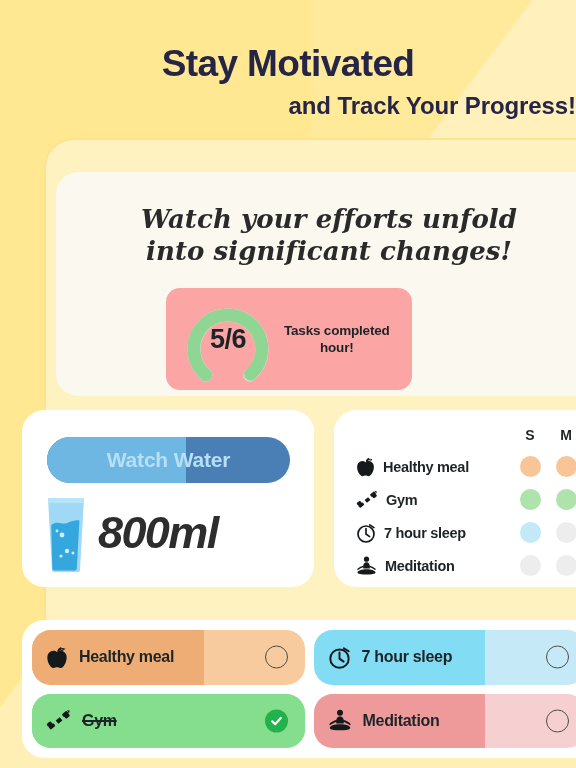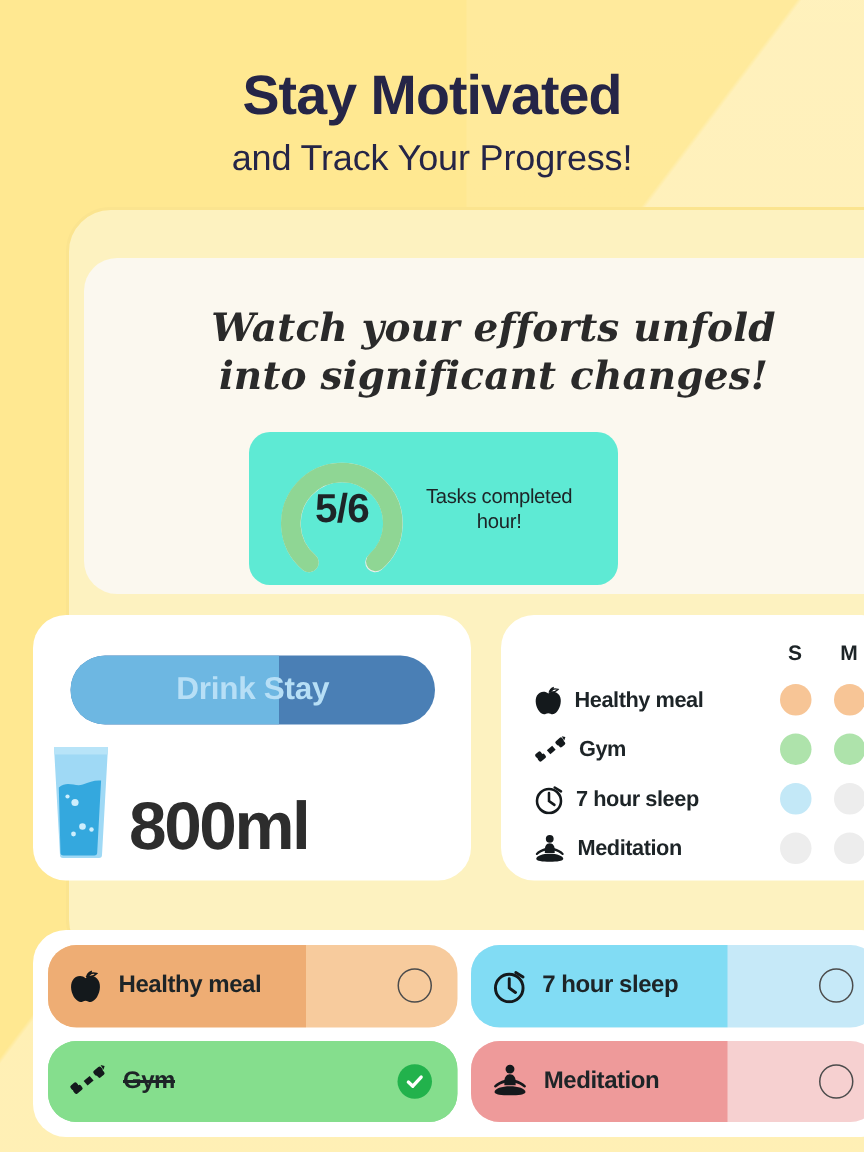--- a/index.html
+++ b/index.html
@@ -31,22 +31,22 @@
 
   .stage { position:relative; width:576px; height:680px; z-index:2;border-radius:18px; }
 
   
   .header { text-align:center; padding-top:44px; }
   .header h1 {
     font-size:37px; font-weight:bold; color:#252547;
     letter-spacing:-0.6px; line-height:1.08;
   }
   .header h2 {
-    font-size:24px; font-weight:400; color:#252547;
-    margin-top:8px; letter-spacing:-0.1px;
+    font-size:24px; font-weight:700; color:#252547;
+    margin-top:8px; letter-spacing:-0.1px;text-align:right;
   }
 
   
   .frame {
     position:absolute;
     left:44px; top:138px;
     width:570px; height:505px;
     background:#fdf2c0;
     border:2px solid #fbe48f;
     border-radius:30px;
@@ -70,36 +70,36 @@
     text-align:center;
     padding-top:32px;
     letter-spacing:0.1px;
   }
 
   
   .gauge-card {
     position:absolute;
     left:166px; top:288px;
     width:246px; height:102px;
-    background:#5eead4;
+    background:#fca5a5;
     border-radius:14px;
     display:flex; align-items:center;
     padding-left:14px;
   }
   .gauge-wrap { position:relative; width:96px; height:86px; flex:none; }
   .gauge-wrap svg { display:block; }
   .gauge-label {
     position:absolute; left:0; right:0; top:50%;
     transform:translateY(-48%);
     text-align:center;
     font-size:27px; font-weight:bold; color:#1d2427;
     letter-spacing:-0.5px;
   }
   .gauge-text {
-    font-size:13.5px; font-weight:normal; color:#1d2427;
+    font-size:13.5px; font-weight:bold; color:#1d2427;
     line-height:1.28; text-align:center; margin-left:8px;
     letter-spacing:-0.2px;
   }
 
   
   .water-card {
     position:absolute;
     left:22px; top:410px;
     width:292px; height:177px;
     background:#ffffff;
@@ -116,22 +116,22 @@
   .water-btn .fill {
     position:absolute; left:0; top:0; bottom:0; width:57%;
     background:#6db7e2;
   }
   .water-btn span {
     position:relative; z-index:2;
     font-size:21px; font-weight:bold; color:#b7dff6;
     letter-spacing:-0.2px;
   }
   .water-body {
-    position:absolute; left:10px; top:85px;
-    display:flex; align-items:flex-end;
+    position:absolute; left:22px; top:85px;
+    display:flex; align-items:center;font-style:italic;
   }
   .glass { width:44px; height:78px; flex:none; }
   .water-nums { margin-left:10px; margin-top:-4px; }
   .water-amount {
     font-size:45px; font-weight:bold; color:#2d2d2d;
     letter-spacing:-1.6px; line-height:1;
   }
   .water-goal {
     font-size:15px; font-weight:bold; color:#2d2d2d;
     margin-top:3px; letter-spacing:-0.2px;
@@ -246,21 +246,21 @@
     </div>
     <div class="gauge-text">
       <div>Tasks completed</div>
       <div>hour!</div>
     </div>
   </div>
 
   <div class="water-card">
     <div class="water-btn">
       <div class="fill"></div>
-      <span>Drink Stay</span>
+      <span>Watch Water</span>
     </div>
     <div class="water-body">
       <svg class="glass" viewBox="0 0 44 78">
         <path d="M4 3 h36 l-4 72 a2 2 0 0 1 -2 2 h-24 a2 2 0 0 1 -2 -2 Z" fill="#9fd9f5"></path>
         <path d="M7.2 30 c6 -5 11 0 16 -2 c4.5 -1.8 8 -3 12.2 -2.6 l-2.6 48 a2 2 0 0 1 -2 2 h-20.5 a2 2 0 0 1 -2 -2 Z" fill="#34a8de"></path>
         <circle cx="18" cy="40" r="2.4" fill="#cdeefd"></circle>
         <circle cx="13" cy="36" r="1.4" fill="#cdeefd"></circle>
         <circle cx="23" cy="56" r="2.2" fill="#cdeefd"></circle>
         <circle cx="29" cy="58" r="1.5" fill="#cdeefd"></circle>
         <circle cx="17" cy="61" r="1.6" fill="#cdeefd"></circle>

